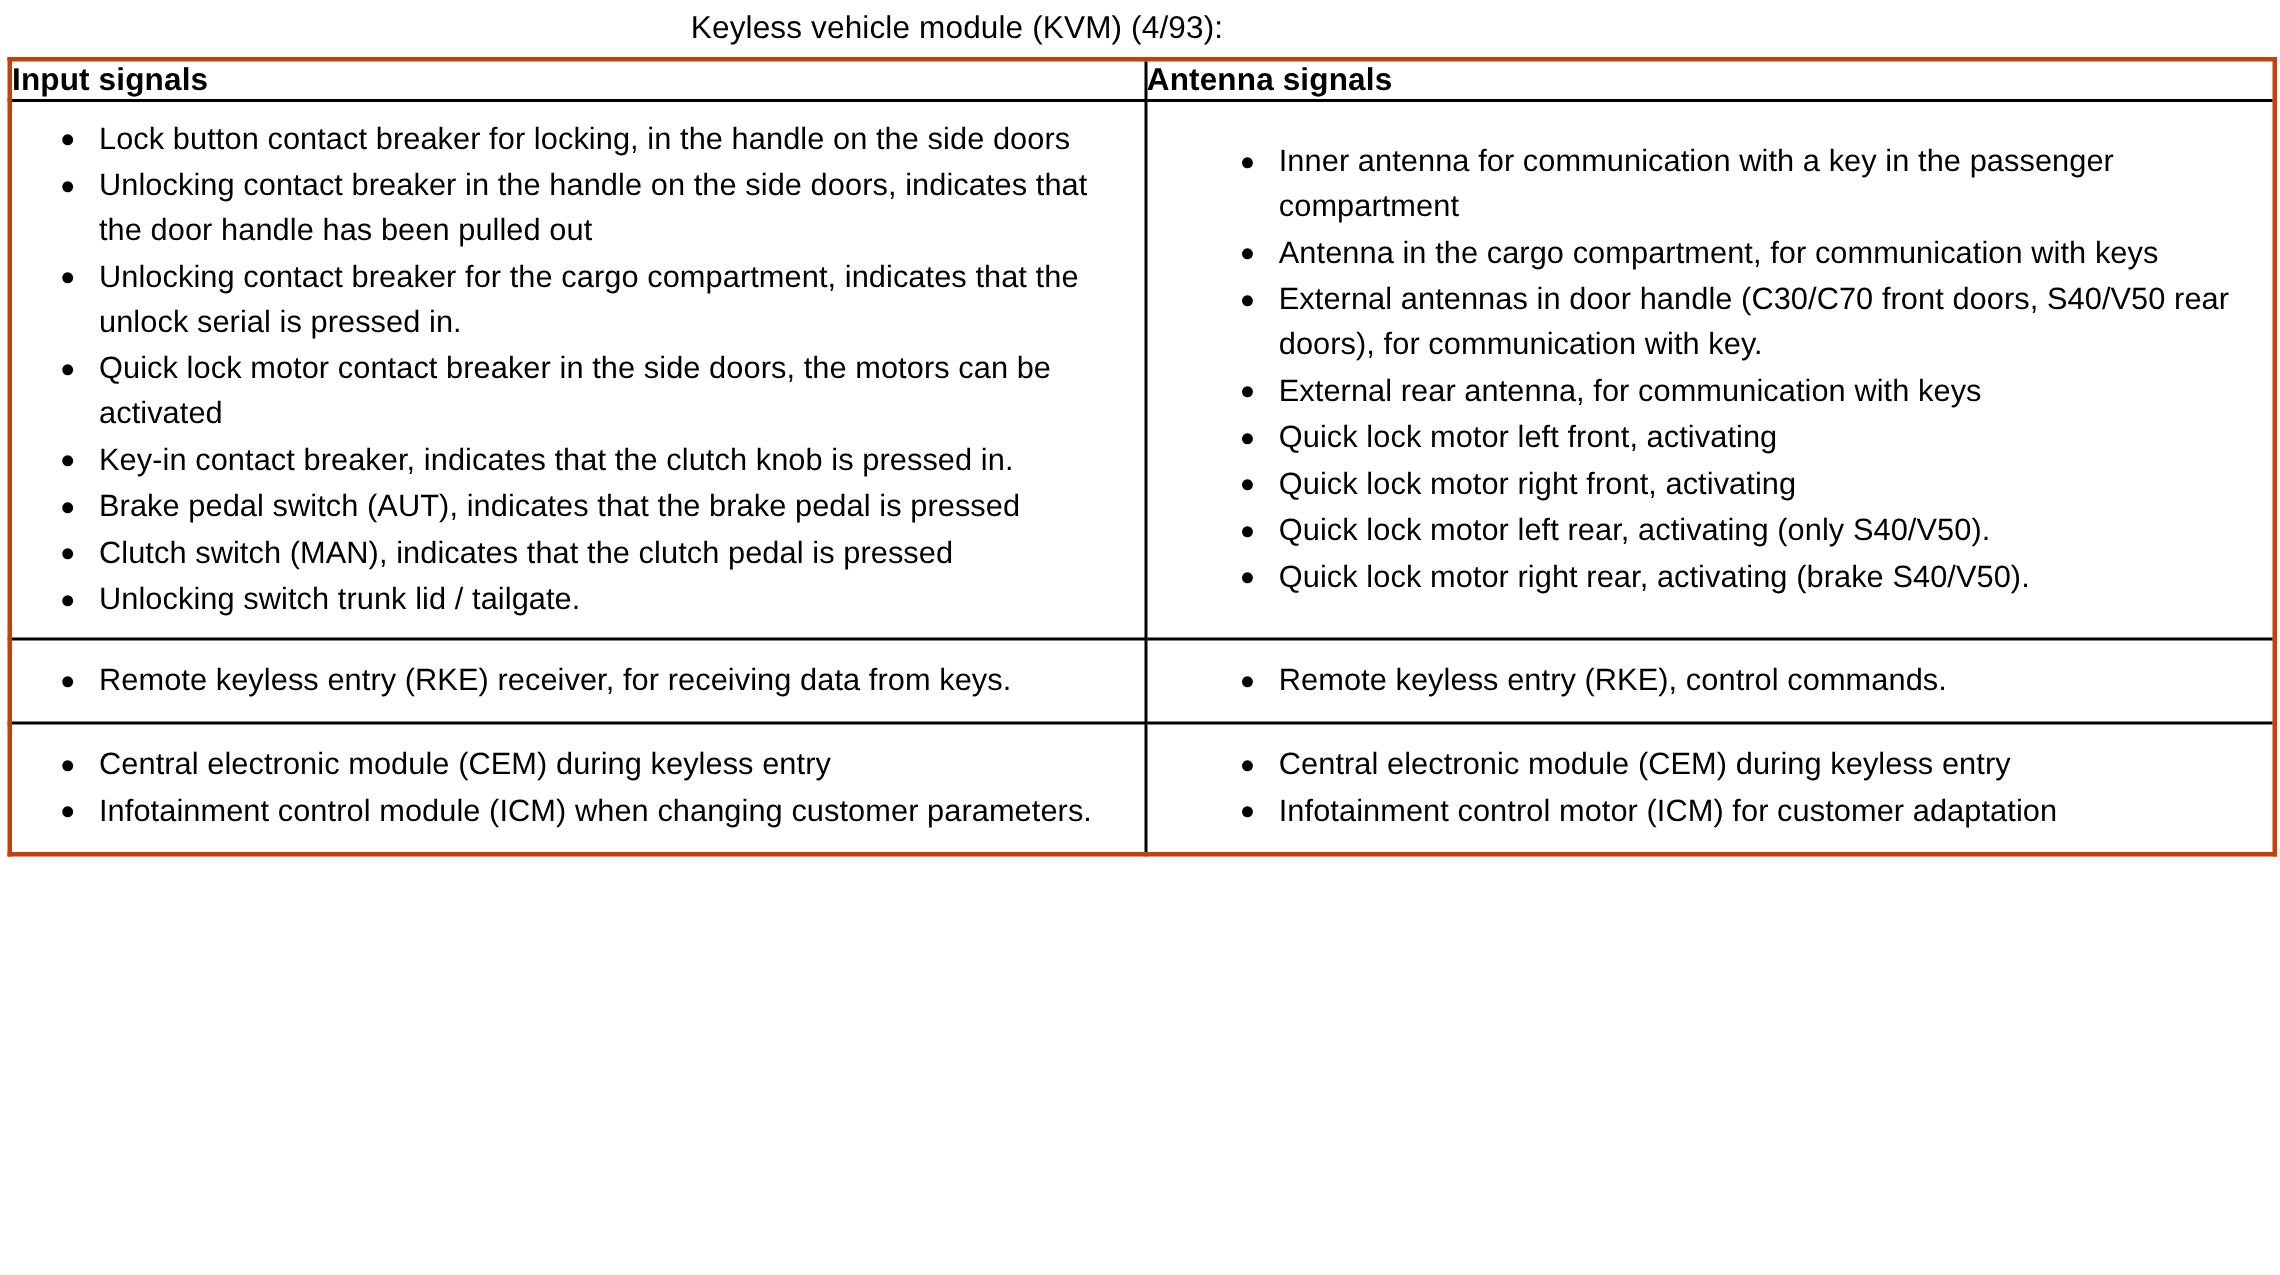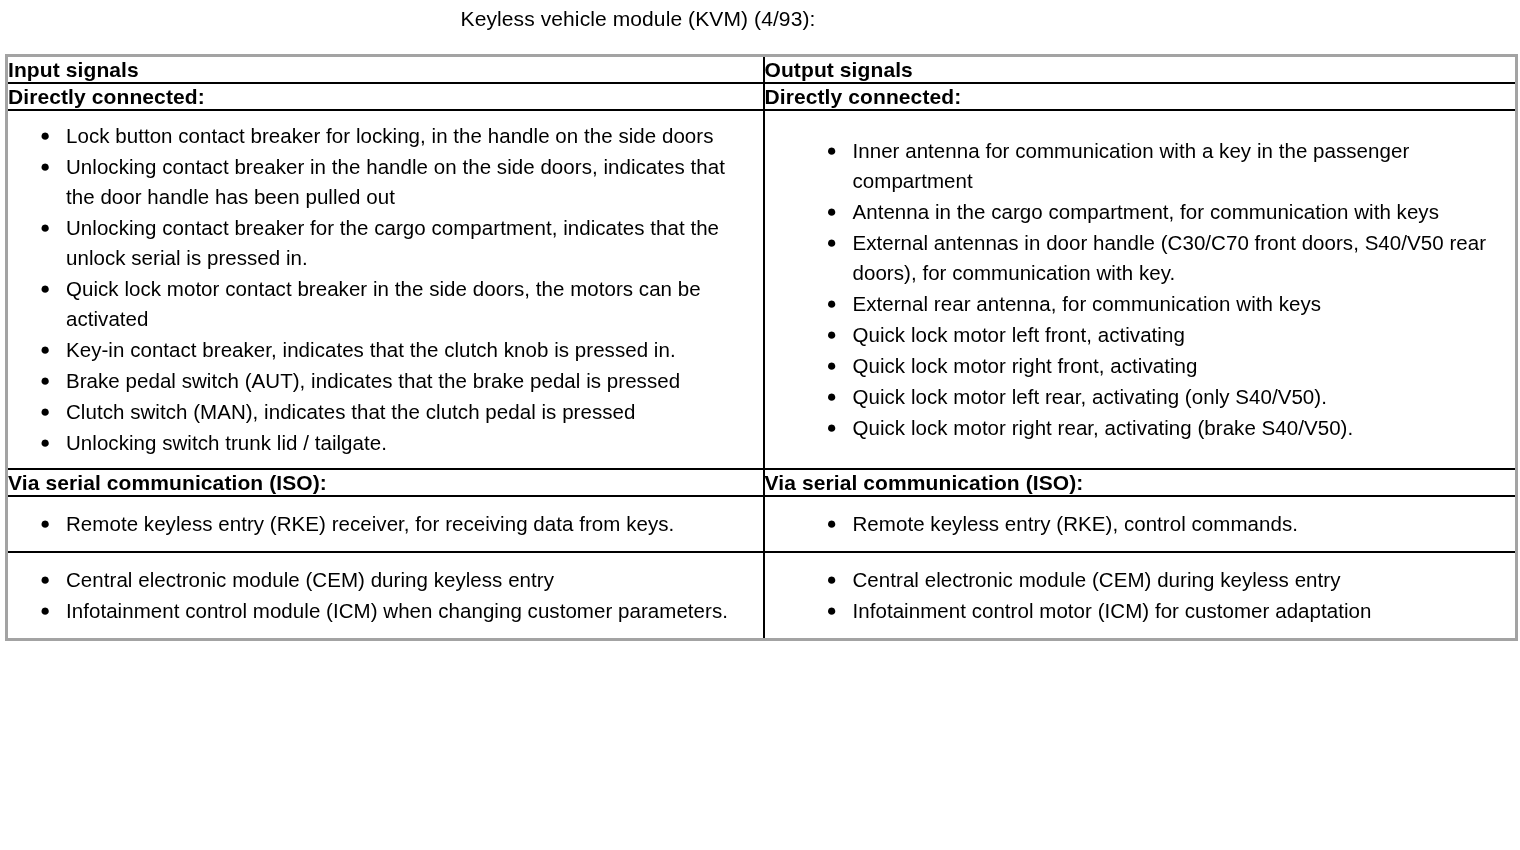--- a/index.html
+++ b/index.html
@@ -25,23 +25,23 @@
     font-size: 21px;
     line-height: 24px;
     padding-top: 7px;
     padding-bottom: 7px;
     font-weight: 400;
     letter-spacing: 0.1px;
   }
   table.signal-table {
     border-collapse: collapse;
     width: 1510px;
-    margin: 16px 5px;
+    margin: 0 5px;
     table-layout: fixed;
-    border: 3px solid #a3a3a3;
+    border: 3px solid #c2410c;
   }
   table.signal-table col.c-left  { width: 757px; }
   table.signal-table col.c-right { width: 753px; }
 
   table.signal-table td {
     border: 2px solid #000;
     vertical-align: top;
     padding: 0;
   }
   td.hdr-main {
@@ -113,32 +113,24 @@
     <colgroup>
       <col class="c-left">
       <col class="c-right">
     </colgroup>
     <tbody>
       <tr>
         <td class="hdr-main">
           <div class="hdr-text">Input signals</div>
         </td>
         <td class="hdr-main">
-          <div class="hdr-text">Output signals</div>
+          <div class="hdr-text">Antenna signals</div>
         </td>
       </tr>
 
-      <tr>
-        <td class="hdr-sub">
-          <div class="hdr-text">Directly connected:</div>
-        </td>
-        <td class="hdr-sub">
-          <div class="hdr-text">Directly connected:</div>
-        </td>
-      </tr>
 
       <tr>
         <td class="body-cell">
           <ul class="sig-list">
             <li><span class="bullet">●</span><span>Lock button contact breaker for locking, in the handle on the side doors</span></li>
             <li><span class="bullet">●</span><span>Unlocking contact breaker in the handle on the side doors, indicates that the door handle has been pulled out</span></li>
             <li><span class="bullet">●</span><span>Unlocking contact breaker for the cargo compartment, indicates that the unlock serial is pressed in.</span></li>
             <li><span class="bullet">●</span><span>Quick lock motor contact breaker in the side doors, the motors can be activated</span></li>
             <li><span class="bullet">●</span><span>Key-in contact breaker, indicates that the clutch knob is pressed in.</span></li>
             <li><span class="bullet">●</span><span>Brake pedal switch (AUT), indicates that the brake pedal is pressed</span></li>
@@ -153,28 +145,20 @@
             <li><span class="bullet">●</span><span>External antennas in door handle (C30/C70 front doors, S40/V50 rear doors), for communication with key.</span></li>
             <li><span class="bullet">●</span><span>External rear antenna, for communication with keys</span></li>
             <li><span class="bullet">●</span><span>Quick lock motor left front, activating</span></li>
             <li><span class="bullet">●</span><span>Quick lock motor right front, activating</span></li>
             <li><span class="bullet">●</span><span>Quick lock motor left rear, activating (only S40/V50).</span></li>
             <li><span class="bullet">●</span><span>Quick lock motor right rear, activating (brake S40/V50).</span></li>
           </ul>
         </td>
       </tr>
 
-      <tr>
-        <td class="hdr-sub">
-          <div class="hdr-text">Via serial communication (ISO):</div>
-        </td>
-        <td class="hdr-sub">
-          <div class="hdr-text">Via serial communication (ISO):</div>
-        </td>
-      </tr>
 
       <tr>
         <td class="body-cell">
           <ul class="sig-list iso-left">
             <li><span class="bullet">●</span><span>Remote keyless entry (RKE) receiver, for receiving data from keys.</span></li>
           </ul>
         </td>
         <td class="body-cell vcenter">
           <ul class="sig-list right-list">
             <li><span class="bullet">●</span><span>Remote keyless entry (RKE), control commands.</span></li>

